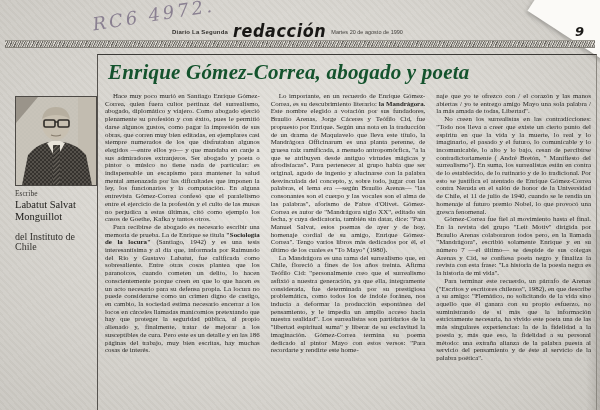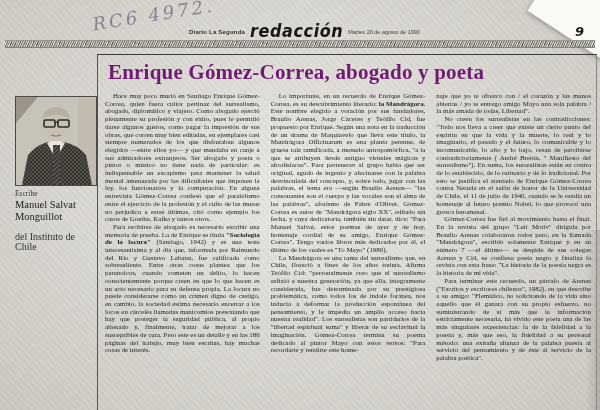--- a/index.html
+++ b/index.html
@@ -14,40 +14,40 @@
   }
   
   .scan-corner{position:absolute;top:-18px;right:-26px;width:90px;height:58px;background:#fbfaf7;transform:rotate(33deg);box-shadow:0 2px 4px rgba(0,0,0,.25);}
   
   .handwriting{
     position:absolute;left:92px;top:4px;font-family:"DejaVu Serif",serif;
     font-style:italic;font-size:18px;letter-spacing:3px;color:#7d7287;
     transform:rotate(-9deg);opacity:.85;
   }
   
-  .masthead{position:absolute;left:189px;top:22px;display:flex;align-items:center;gap:5px;}
+  .masthead{position:absolute;left:172px;top:22px;display:flex;align-items:center;gap:5px;}
   .paper-name{font-family:"Liberation Sans",sans-serif;font-size:6px;font-weight:bold;color:#33312e;letter-spacing:.2px;}
   .section-logo{font-family:"DejaVu Sans",sans-serif;font-size:16px;font-weight:800;font-style:italic;color:#181715;letter-spacing:.6px;transform:scaleY(1.05);}
   .issue-date{font-family:"Liberation Sans",sans-serif;font-size:5.5px;color:#44423e;}
   .page-number{position:absolute;right:16px;top:24px;font-family:"DejaVu Sans",sans-serif;font-weight:800;font-style:italic;font-size:13px;color:#1c1b19;}
   
   .braid-rule{
     position:absolute;left:5px;right:5px;top:40px;height:6px;
     background:repeating-linear-gradient(115deg,#8d8a84 0 1px,#d8d5ce 1px 2px,#6e6b66 2px 3px,#c4c1ba 3px 4px);
     border-top:1px solid #9a978f;border-bottom:1px solid #85827b;
   }
   
   .article-box{
     position:absolute;left:97px;top:54px;width:489px;height:356px;
     border-top:1px solid #3c3a37;border-left:1px solid #55524e;border-right:1px solid #8a8780;
     padding:3px 3px 0 6px;overflow:hidden;
   }
   .headline{
     font-family:"Liberation Serif",serif;font-size:21px;font-weight:bold;
-    color:#701a75;letter-spacing:.2px;margin:2px 0 7px 4px;white-space:nowrap;
+    color:#14532d;letter-spacing:.2px;margin:2px 0 7px 4px;white-space:nowrap;font-style:italic;
   }
   .columns{display:flex;gap:11px;padding:0 2px 0 1px;height:312px;overflow:hidden;}
   .col{flex:1;text-align:justify;font-size:6.9px;line-height:7.7px;color:#262523;}
   .col p{margin:0;text-indent:8px;}
   .col p.cont{text-indent:0;}
   .col .bold{font-weight:bold;}
   
   .rail{position:absolute;left:15px;top:96px;width:84px;}
   .photo{width:80px;height:88px;border:1px solid #4d4a46;background:#d6d2c9;display:block;}
   .caption-escribe{font-family:"Liberation Serif",serif;font-size:7.5px;color:#3a3834;margin-top:3px;}
@@ -114,15 +114,15 @@
     <polygon points="31,46 40,62 49,46 44,44 36,44" fill="#e8e4da"></polygon>
     <rect x="37" y="48" width="7" height="40" fill="url(#tiestripe)"></rect>
     <ellipse cx="40" cy="27" rx="14" ry="16" fill="#c8c0b1"></ellipse>
     <path d="M26 22 Q28 10 40 10 Q52 10 54 22 Q48 18 40 18 Q32 18 26 22 Z" fill="#b7afa0"></path>
     <rect x="28" y="23" width="11" height="7" rx="1.5" fill="none" stroke="#2e2b28" stroke-width="1.6"></rect>
     <rect x="42" y="23" width="11" height="7" rx="1.5" fill="none" stroke="#2e2b28" stroke-width="1.6"></rect>
     <line x1="39" y1="25" x2="42" y2="25" stroke="#2e2b28" stroke-width="1.4"></line>
     <path d="M35 38 Q40 40 45 38" stroke="#84796a" stroke-width="1.2" fill="none"></path>
   </svg>
   <div class="caption-escribe">Escribe</div>
-  <div class="author-name">Manuel Salvat Monguillot</div>
+  <div class="author-name">Labatut Salvat Monguillot</div>
   <div class="affiliation">del Instituto de Chile</div>
 </div>
 
 </body></html>

